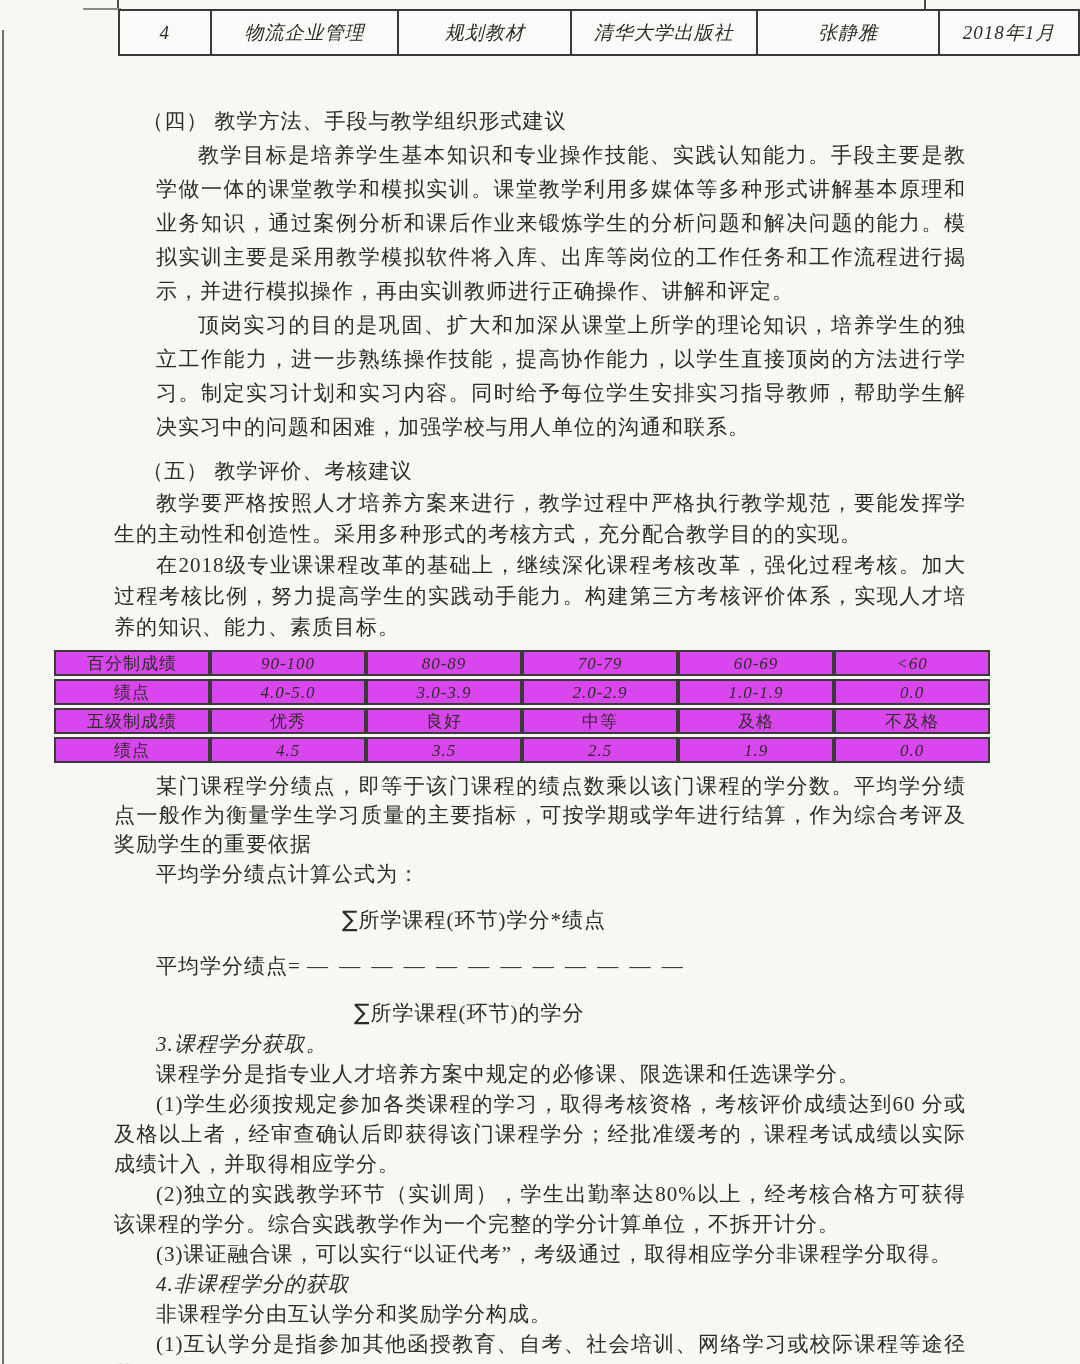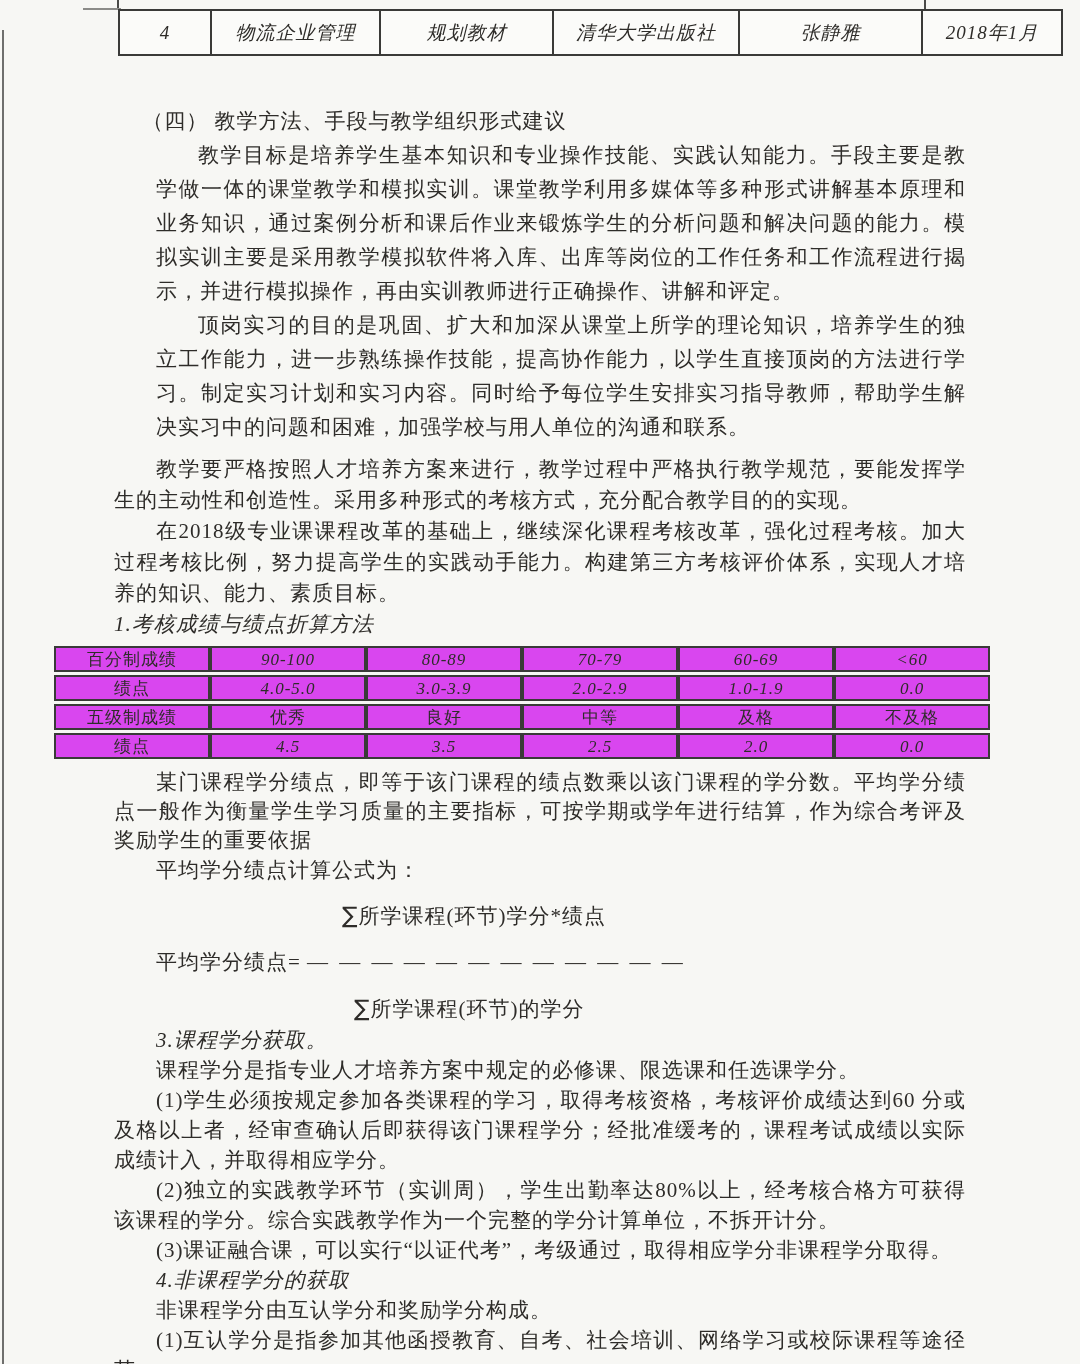--- a/index.html
+++ b/index.html
@@ -36,21 +36,21 @@
     text-align: center;
     vertical-align: middle;
     font-size: 19px;
     font-style: italic;
     letter-spacing: 1px;
     background: #fbfbf9;
     overflow: hidden;
     white-space: nowrap;
   }
   .bt-c0 { width: 92px; }
-  .bt-c1 { width: 169px; }
+  .bt-c1 { width: 188px; }
   .bt-c2 { width: 173px; font-size: 17px; }
   .bt-c3 { width: 186px; }
   .bt-c4 { width: 183px; }
   .bt-c5 { width: 140px; }
 
   
   .content {
     position: absolute; left: 114px; top: 104px; width: 852px;
     font-size: 21px;
     letter-spacing: 1px;
@@ -119,24 +119,24 @@
     </table>
 
   <div class="content">
 
     <div class="heading">（四） 教学方法、手段与教学组织形式建议</div>
     <div class="para">教学目标是培养学生基本知识和专业操作技能、实践认知能力。手段主要是教学做一体的课堂教学和模拟实训。课堂教学利用多媒体等多种形式讲解基本原理和业务知识，通过案例分析和课后作业来锻炼学生的分析问题和解决问题的能力。模拟实训主要是采用教学模拟软件将入库、出库等岗位的工作任务和工作流程进行揭示，并进行模拟操作，再由实训教师进行正确操作、讲解和评定。</div>
     <div class="para">顶岗实习的目的是巩固、扩大和加深从课堂上所学的理论知识，培养学生的独立工作能力，进一步熟练操作技能，提高协作能力，以学生直接顶岗的方法进行学习。制定实习计划和实习内容。同时给予每位学生安排实习指导教师，帮助学生解决实习中的问题和困难，加强学校与用人单位的沟通和联系。</div>
 
     <div class="gap-1"></div>
 
+    <div class="heading" style="line-height:34px;">（五） 教学评价、考核建议</div>
     <div class="para-mid">教学要严格按照人才培养方案来进行，教学过程中严格执行教学规范，要能发挥学生的主动性和创造性。采用多种形式的考核方式，充分配合教学目的的实现。</div>
     <div class="para-mid">在2018级专业课课程改革的基础上，继续深化课程考核改革，强化过程考核。加大过程考核比例，努力提高学生的实践动手能力。构建第三方考核评价体系，实现人才培养的知识、能力、素质目标。</div>
 
-    <div class="subhead">1.考核成绩与绩点折算方法</div>
 
     <table class="grade-table">
       <tbody>
           <tr>
         <td class="gt-c0" style="font-style:normal;">百分制成绩</td>
         <td>90-100</td>
         <td>80-89</td>
         <td>70-79</td>
         <td>60-69</td>
         <td>&lt;60</td>
@@ -155,21 +155,21 @@
         <td style="font-style:normal;">良好</td>
         <td style="font-style:normal;">中等</td>
         <td style="font-style:normal;">及格</td>
         <td style="font-style:normal;">不及格</td>
       </tr>
       <tr>
         <td class="gt-c0" style="font-style:normal;">绩点</td>
         <td>4.5</td>
         <td>3.5</td>
         <td>2.5</td>
-        <td>2.0</td>
+        <td>1.9</td>
         <td>0.0</td>
       </tr>
     </tbody>
       </table>
 
     <div class="para-low" style="line-height:29px;">某门课程学分绩点，即等于该门课程的绩点数乘以该门课程的学分数。平均学分绩点一般作为衡量学生学习质量的主要指标，可按学期或学年进行结算，作为综合考评及奖励学生的重要依据</div>
     <div class="para-low">平均学分绩点计算公式为：</div>
 
     <div class="formula">
       <div class="formula-row f-num">

